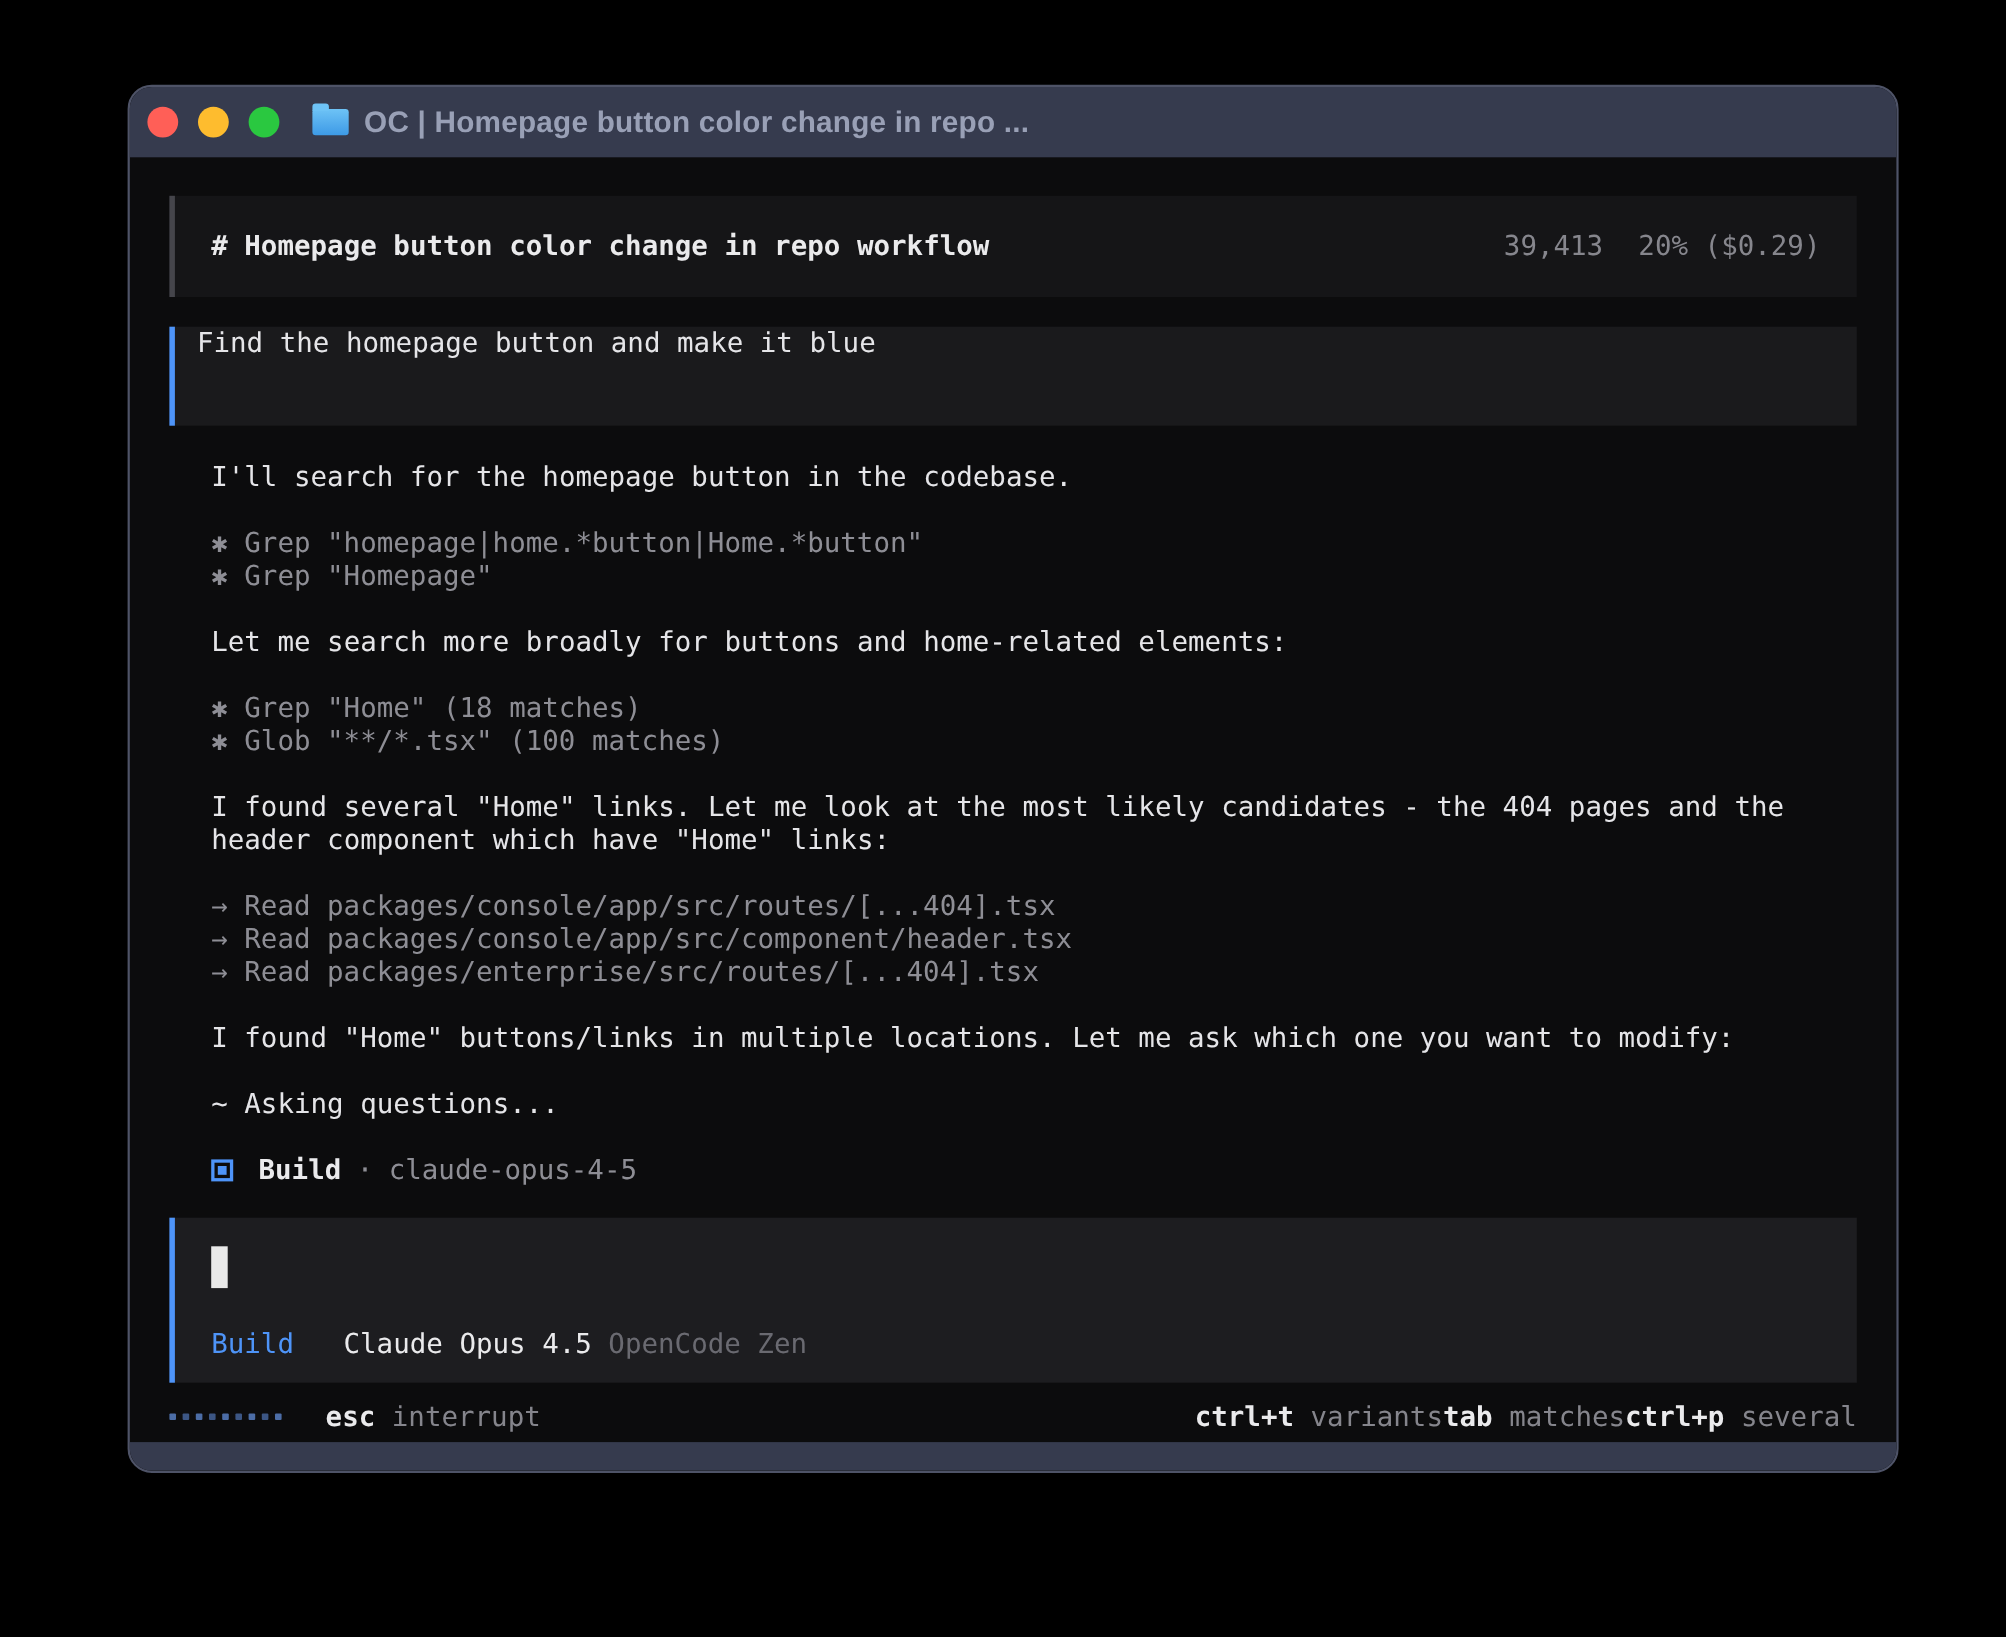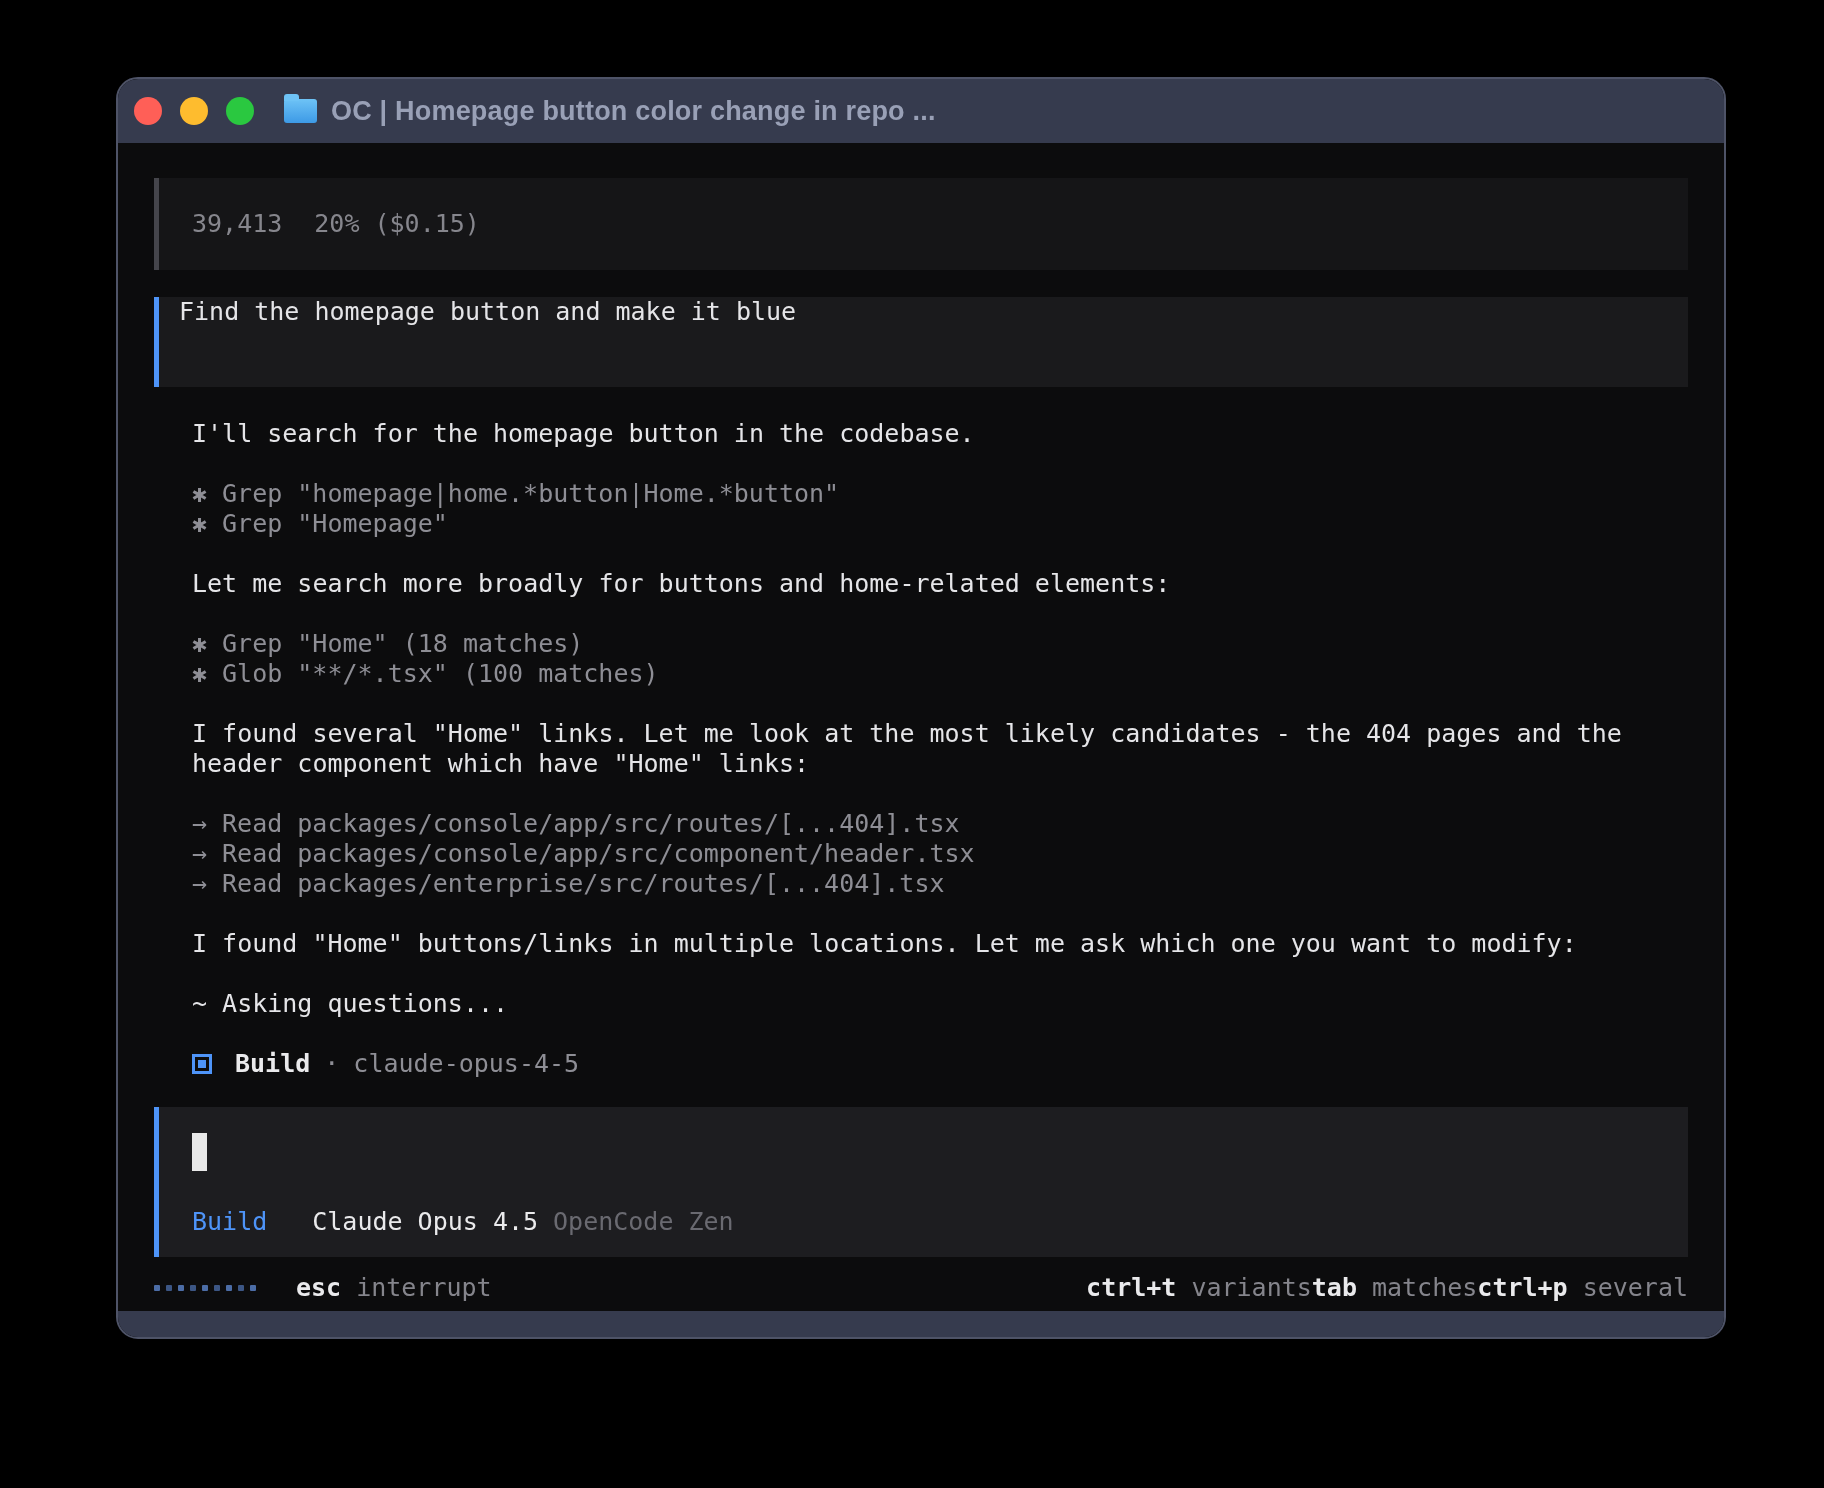--- a/index.html
+++ b/index.html
@@ -91,23 +91,24 @@
       <span class="light min"></span>
       <span class="light max"></span>
     </div>
     <span class="folder-icon"></span>
     <span class="win-title">OC | Homepage button color change in repo ...</span>
   </div>
 
   <div class="content">
 
     <div class="block session-header">
+      <span class="session-title"># Homepage button color change in repo workflow</span>
       <span class="session-meta">
         <span>39,413</span>
-        <span>20% ($0.15)</span>
+        <span>20% ($0.29)</span>
       </span>
     </div>
 
     <div class="block user-msg">
       <span>Find the homepage button and make it blue</span>
     </div>
 
     <div class="transcript">
 
       <div class="para">I'll search for the homepage button in the codebase.</div>

